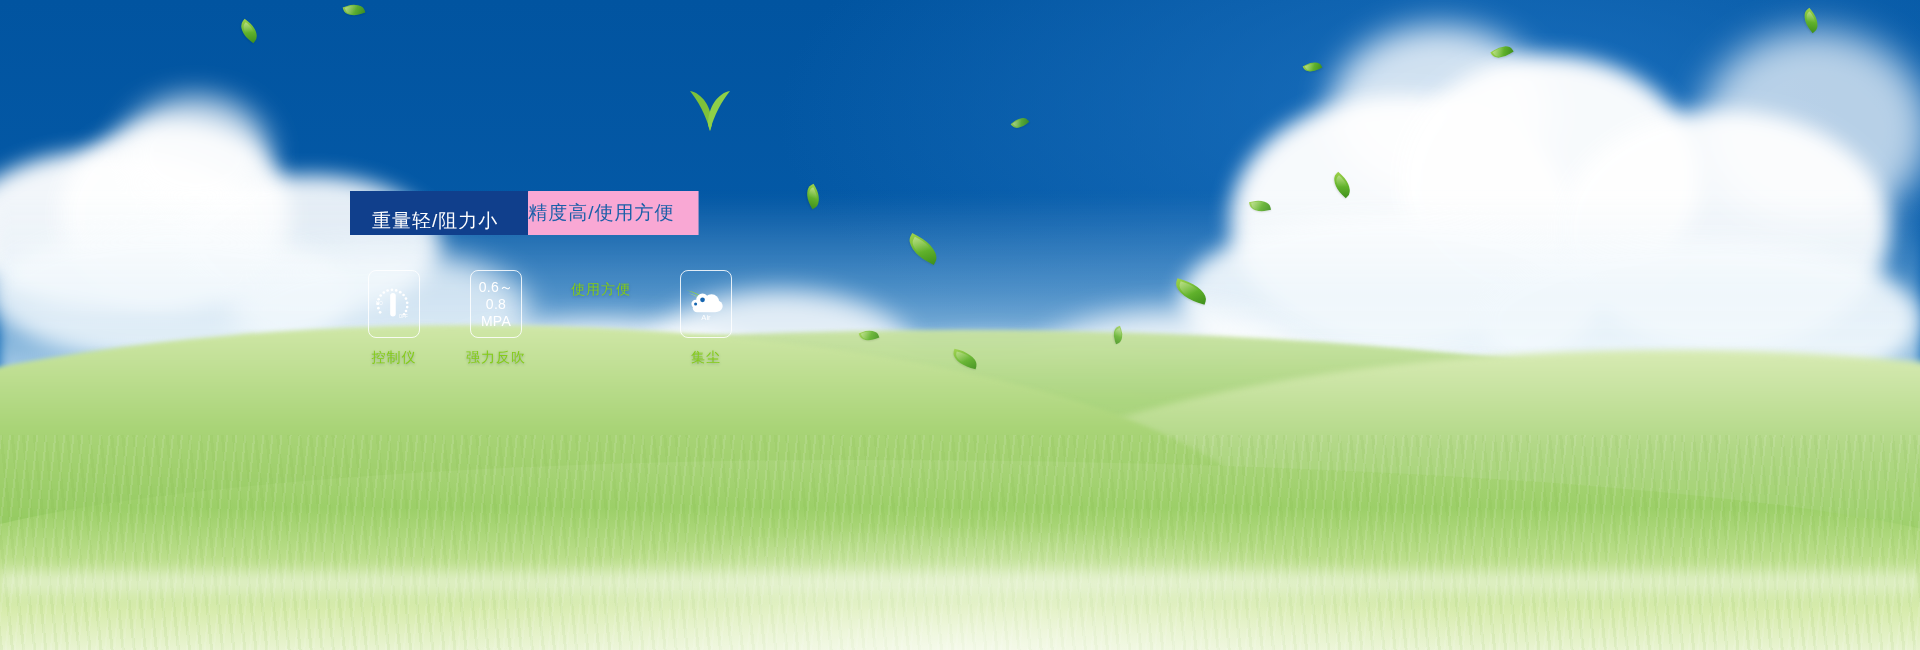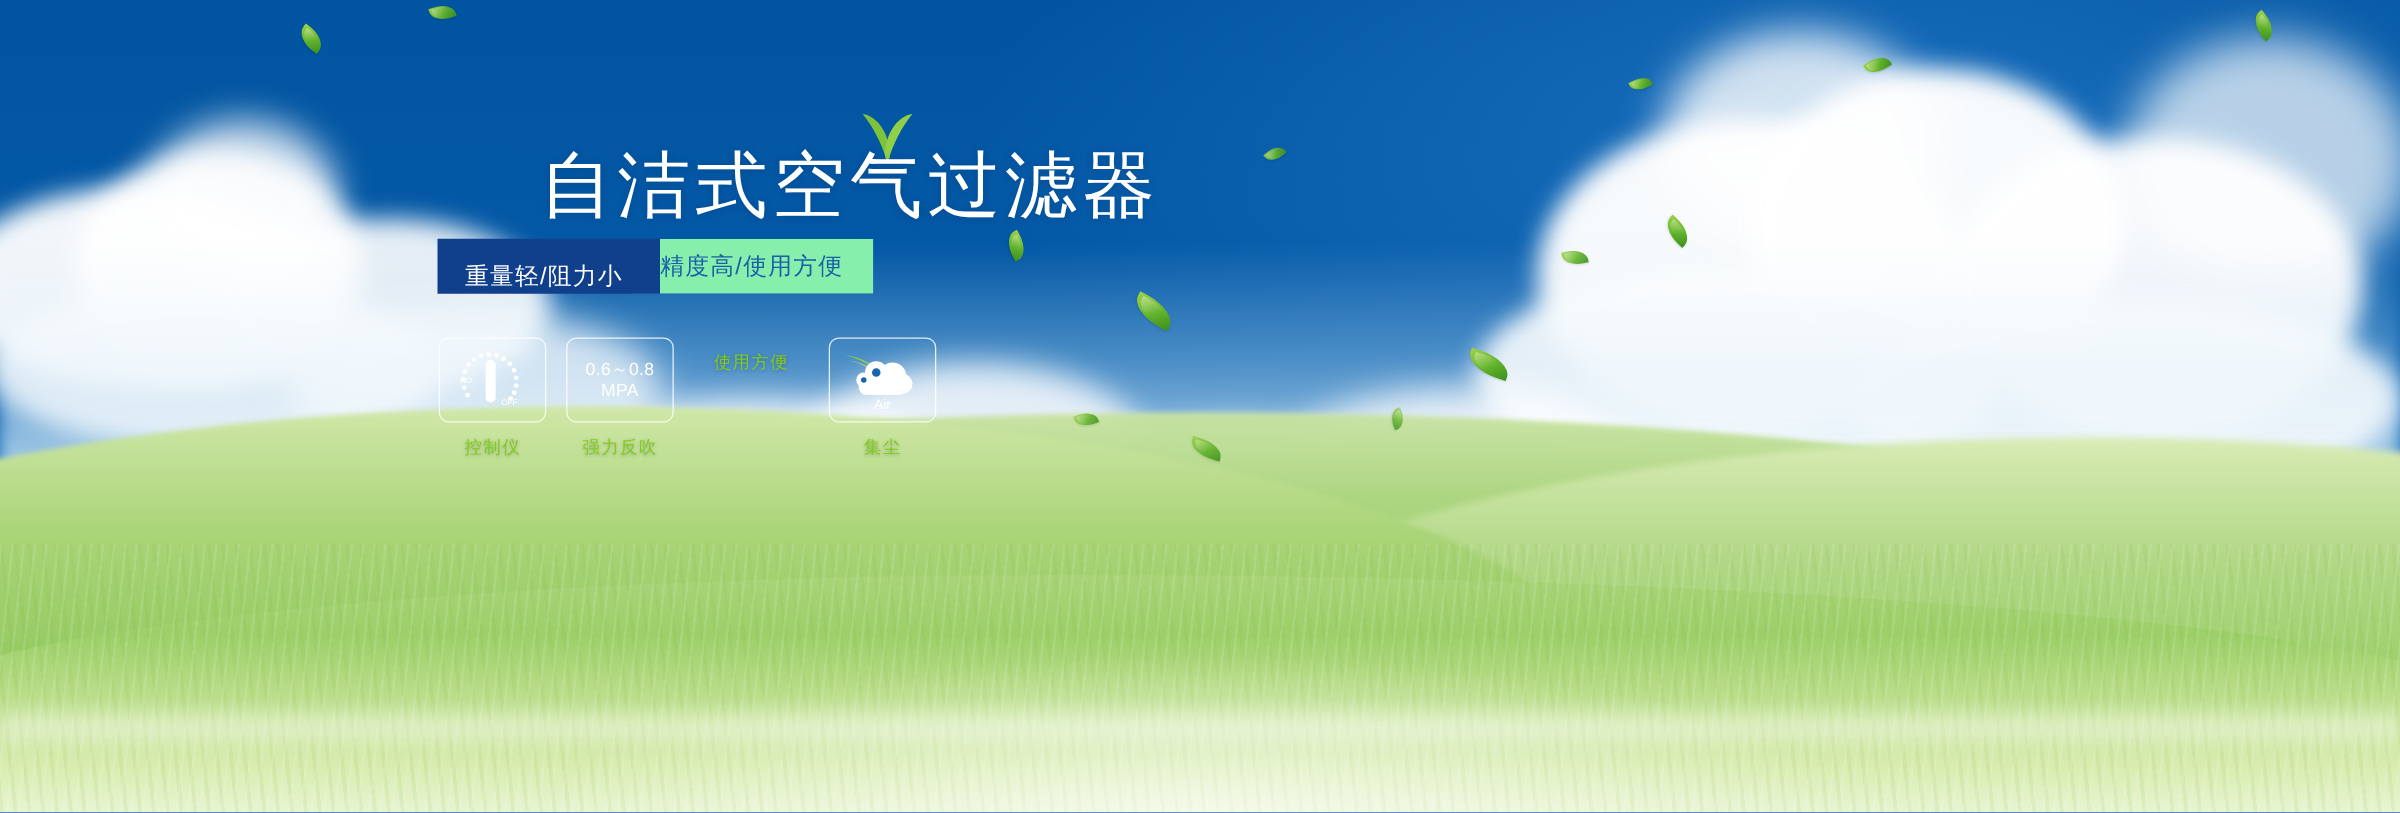--- a/index.html
+++ b/index.html
@@ -142,36 +142,36 @@
     font-size:19px; letter-spacing:1px;
     white-space:nowrap;
   }
   .badge-dark{
     background:#103f8c;
     color:#ffffff;
     padding:16px 30px 0 22px;
     position:relative; z-index:1;
   }
   .badge-light{
-    background:#86efac;
+    background:#f9a8d4;
     color:#1a5fa8;
     padding:0 24px 0 22px;
     position:relative;
     margin-left:-22px;
     clip-path:polygon(22px 0, 100% 0, 100% 100%, 0 100%);
     z-index:0;
   }
 
   .features{
     position:absolute; left:358px; top:270px;
     display:flex; gap:30px;
   }
   .feature{ width:72px; display:flex; flex-direction:column; align-items:center; }
   .fbox{
-    width:86px; height:68px;
+    width:52px; height:68px;
     border:1px solid rgba(255,255,255,.85);
     border-radius:8px;
     display:flex; align-items:center; justify-content:center;
     color:#ffffff;
     position:relative;
     overflow:hidden;
   }
   .fbox .ftext{
     font-size:14px; line-height:17px; text-align:center;
     letter-spacing:.3px; white-space:pre-line; font-weight:300;
@@ -238,21 +238,20 @@
   <div class="leaf" style="left:1110px; top:330px; width:16px; height:10px; transform:rotate(70deg); opacity:.8;"></div>
 </div>
 
 <div class="content">
 
   <svg class="sprout" viewBox="0 0 60 48">
     <path d="M30 46 C26 30 18 16 10 6 C22 8 32 22 32 40 Z" fill="#7ec23a"></path>
     <path d="M30 46 C34 30 42 16 50 6 C38 8 28 22 28 40 Z" fill="#8fd048"></path>
   </svg>
 
-  <div class="title">自洁式空气过滤器</div>
 
   <div class="badges">
     <div class="badge badge-dark">
       <span>重量轻/阻力小</span>
     </div>
     <div class="badge badge-light">
       <span>精度高/使用方便</span>
     </div>
   </div>
 

